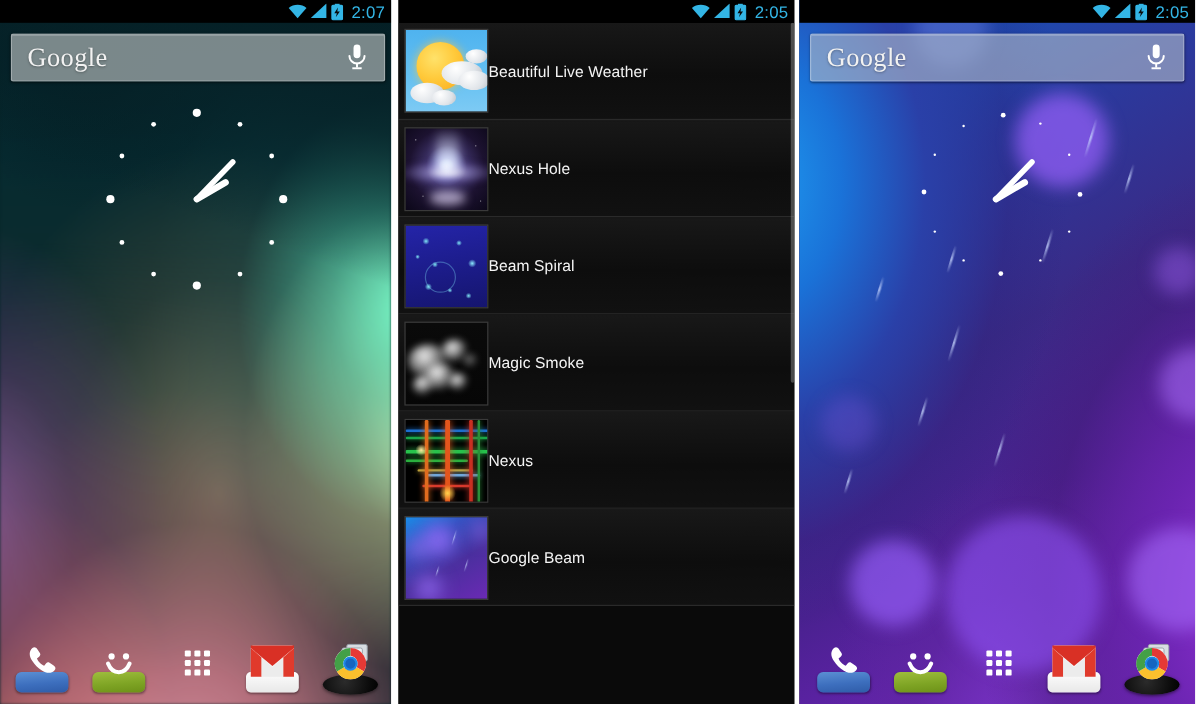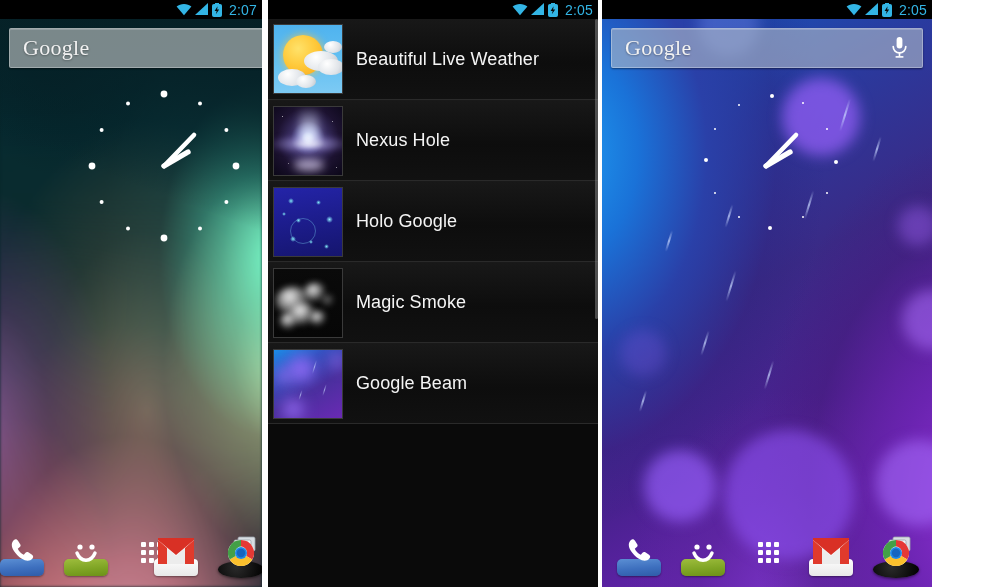--- a/index.html
+++ b/index.html
@@ -2,21 +2,21 @@
 <html><head>
 <meta charset="utf-8">
 <style>
   * { margin:0; padding:0; box-sizing:border-box; }
   html,body { width:1000px; height:587px; background:#fff; overflow:hidden; }
   body { font-family:"Liberation Sans", sans-serif; }
 
   .screens { position:relative; width:1000px; height:587px; display:flex; background:#ffffff; }
 
   .panel { position:relative; height:587px; overflow:hidden; }
-  .panel-left  { width:262px; }
+  .panel-left  { width:326px; }
   .gap { width:6px; height:587px; background:#ffffff; }
   .panel-mid   { width:330px; background:#000; }
   .gap2 { width:4px; height:587px; background:#ffffff; }
   .panel-right { width:330px; }
 
   
   .statusbar {
     position:absolute; top:0; left:0; right:0; height:19px;
     background:#000; z-index:40;
     display:flex; align-items:center; justify-content:flex-end;
@@ -105,21 +105,21 @@
   .appgrid { position:absolute; top:13px; left:13px; display:grid; grid-template-columns:repeat(3,5px); grid-template-rows:repeat(3,5px); gap:3px; }
   .appgrid i { width:5px; height:5px; background:#fff; border-radius:1px; display:block; }
   .di-gmail { background:linear-gradient(180deg,#fdfdfd 0%,#e8e8e8 100%); border-radius:4px; overflow:hidden; }
   .di-browser { width:46px; height:46px; border-radius:50%; background:radial-gradient(circle at 40% 35%, #2b2b2b 0%, #0b0b0b 70%, #000 100%); position:relative; box-shadow:0 1px 3px rgba(0,0,0,0.55); }
 
   
   .listwrap { position:absolute; top:19px; left:0; right:0; bottom:0; background:#0a0a0a; overflow:hidden; }
   .lrow { position:relative; height:81px; display:flex; align-items:center; background:linear-gradient(180deg,#181818 0%,#0d0d0d 55%,#111 100%); border-bottom:1px solid #2a2a2a; border-top:1px solid rgba(255,255,255,0.035); }
   .lrow:first-child { border-top:none; }
   .thumb { width:70px; height:70px; margin-left:5px; border:1px solid #3a3a3a; position:relative; overflow:hidden; flex:0 0 auto; }
-  .lname { color:#f4f4f4; font-size:18px; margin-left:13px; letter-spacing:0.1px;text-align:center; }
+  .lname { color:#f4f4f4; font-size:13px; letter-spacing:0.1px;text-align:center; }
 
   
   .t-weather { background:linear-gradient(180deg,#4fb3ef 0%,#63c0f2 55%,#7dcaf4 100%); }
   .t-weather .sun { position:absolute; width:40px; height:40px; border-radius:50%; background:radial-gradient(circle at 38% 34%, #ffe26a 0%, #ffc93a 48%, #f9a81c 100%); left:9px; top:10px; box-shadow:0 0 8px rgba(255,200,60,0.75); }
   .t-weather .cl { position:absolute; border-radius:50%; background:radial-gradient(circle at 35% 30%, #ffffff 0%, #dfe3e8 60%, #b9bfc6 100%); }
   .t-black { background:radial-gradient(circle at 50% 46%, #ffffff 0%, #cfe3ff 5%, #7c7ec9 13%, #3a2f63 34%, #1c1230 62%, #0b0718 100%); }
   .t-black .disc { position:absolute; left:-8px; top:26px; width:86px; height:22px; border-radius:50%; background:radial-gradient(ellipse at 50% 50%, rgba(255,255,255,0.92) 0%, rgba(170,160,230,0.5) 30%, rgba(80,60,140,0.18) 62%, rgba(0,0,0,0) 80%); filter:blur(2px); }
   .t-black .beam { position:absolute; left:26px; top:0; width:18px; height:36px; background:linear-gradient(180deg, rgba(255,255,255,0) 0%, rgba(230,240,255,0.85) 80%, rgba(255,255,255,0.95) 100%); filter:blur(4px); }
   .t-black .glow2 { position:absolute; left:20px; bottom:4px; width:30px; height:12px; border-radius:50%; background:rgba(235,225,255,0.65); filter:blur(4px); }
   .t-bubbles { background:linear-gradient(160deg,#0d3f46 0%,#0a343e 40%,#061e28 75%,#03121a 100%); }
@@ -311,35 +311,53 @@
           <span class="bub" style="width:6px;height:6px;left:14px;top:10px;background:radial-gradient(circle,#7fe6f5,rgba(40,180,220,0) 70%);"></span>
           <span class="bub" style="width:5px;height:5px;left:42px;top:12px;background:radial-gradient(circle,#7fe6f5,rgba(40,180,220,0) 70%);"></span>
           <span class="bub" style="width:7px;height:7px;left:52px;top:28px;background:radial-gradient(circle,#8cecff,rgba(40,180,220,0) 70%);"></span>
           <span class="bub" style="width:5px;height:5px;left:22px;top:30px;background:radial-gradient(circle,#7fe6f5,rgba(40,180,220,0) 70%);"></span>
           <span class="bub" style="width:6px;height:6px;left:16px;top:48px;background:radial-gradient(circle,#7fe6f5,rgba(40,180,220,0) 70%);"></span>
           <span class="bub" style="width:4px;height:4px;left:35px;top:52px;background:radial-gradient(circle,#7fe6f5,rgba(40,180,220,0) 70%);"></span>
           <span class="bub" style="width:5px;height:5px;left:50px;top:56px;background:radial-gradient(circle,#7fe6f5,rgba(40,180,220,0) 70%);"></span>
           <span class="bub" style="width:4px;height:4px;left:8px;top:24px;background:radial-gradient(circle,#7fe6f5,rgba(40,180,220,0) 70%);"></span>
           <span class="bub" style="width:26px;height:26px;left:16px;top:30px;border:1.2px solid rgba(130,225,250,0.35);background:none;"></span>
         </span>
-        <span class="lname">Holo Google</span>
+        <span class="lname">Beam Spiral</span>
       </div>
 
       <div class="lrow">
         <span class="thumb t-smoke">
           <span class="pf" style="width:34px;height:28px;left:2px;top:18px;"></span>
           <span class="pf" style="width:26px;height:22px;left:16px;top:34px;"></span>
           <span class="pf" style="width:22px;height:18px;left:30px;top:14px;"></span>
           <span class="pf" style="width:18px;height:16px;left:6px;top:44px;"></span>
           <span class="pf" style="width:16px;height:14px;left:36px;top:42px;"></span>
           <span class="pf" style="width:12px;height:11px;left:48px;top:26px;opacity:.5;"></span>
         </span>
         <span class="lname">Magic Smoke</span>
       </div>
 
+      <div class="lrow">
+        <span class="thumb t-nexus">
+          <span class="nx" style="left:0;top:8px;width:70px;height:2px;background:#1c6fd0;box-shadow:0 0 4px #1c6fd0;"></span>
+          <span class="nx" style="left:0;top:14px;width:70px;height:2.5px;background:#1aa84a;box-shadow:0 0 4px #1aa84a;"></span>
+          <span class="nx" style="left:0;top:25px;width:70px;height:3px;background:#27c24c;box-shadow:0 0 5px #27c24c;"></span>
+          <span class="nx" style="left:0;top:33px;width:52px;height:2px;background:#2ab03f;box-shadow:0 0 4px #2ab03f;"></span>
+          <span class="nx" style="left:10px;top:41px;width:46px;height:2px;background:#b9a03c;box-shadow:0 0 4px #b9a03c;"></span>
+          <span class="nx" style="left:18px;top:45px;width:44px;height:2px;background:#6fa8dc;box-shadow:0 0 4px #6fa8dc;"></span>
+          <span class="nx" style="left:14px;top:54px;width:40px;height:2.5px;background:#d83a2e;box-shadow:0 0 4px #d83a2e;"></span>
+          <span class="nx" style="left:16px;top:0;width:3px;height:70px;background:#e06b1e;box-shadow:0 0 5px #e06b1e;"></span>
+          <span class="nx" style="left:33px;top:0;width:4px;height:70px;background:#e4551c;box-shadow:0 0 6px #e4551c;"></span>
+          <span class="nx" style="left:53px;top:0;width:3px;height:70px;background:#c92f22;box-shadow:0 0 5px #c92f22;"></span>
+          <span class="nx" style="left:60px;top:0;width:2px;height:70px;background:#2a8f3a;box-shadow:0 0 4px #2a8f3a;"></span>
+          <span class="bub" style="left:28px;top:54px;width:14px;height:14px;background:radial-gradient(circle,#ffd24a,rgba(255,180,40,0) 70%);"></span>
+          <span class="bub" style="left:8px;top:20px;width:10px;height:10px;background:radial-gradient(circle,#ffe9a0,rgba(255,220,120,0) 70%);"></span>
+        </span>
+        <span class="lname">Nexus</span>
+      </div>
 
       <div class="lrow">
         <span class="thumb t-phase">
           <span class="bokeh" style="width:26px;height:26px;left:14px;top:6px;background:rgba(150,110,250,0.8);"></span>
           <span class="bokeh" style="width:16px;height:16px;left:2px;top:18px;background:rgba(160,120,250,0.7);"></span>
           <span class="bokeh" style="width:22px;height:22px;left:8px;top:48px;background:rgba(150,110,245,0.75);"></span>
           <span class="bokeh" style="width:14px;height:14px;left:56px;top:4px;background:rgba(170,120,250,0.6);"></span>
           <span class="streak" style="width:1.4px;height:14px;left:40px;top:10px;"></span>
           <span class="streak" style="width:1.4px;height:12px;left:50px;top:34px;"></span>
           <span class="streak" style="width:1.2px;height:10px;left:26px;top:40px;"></span>

